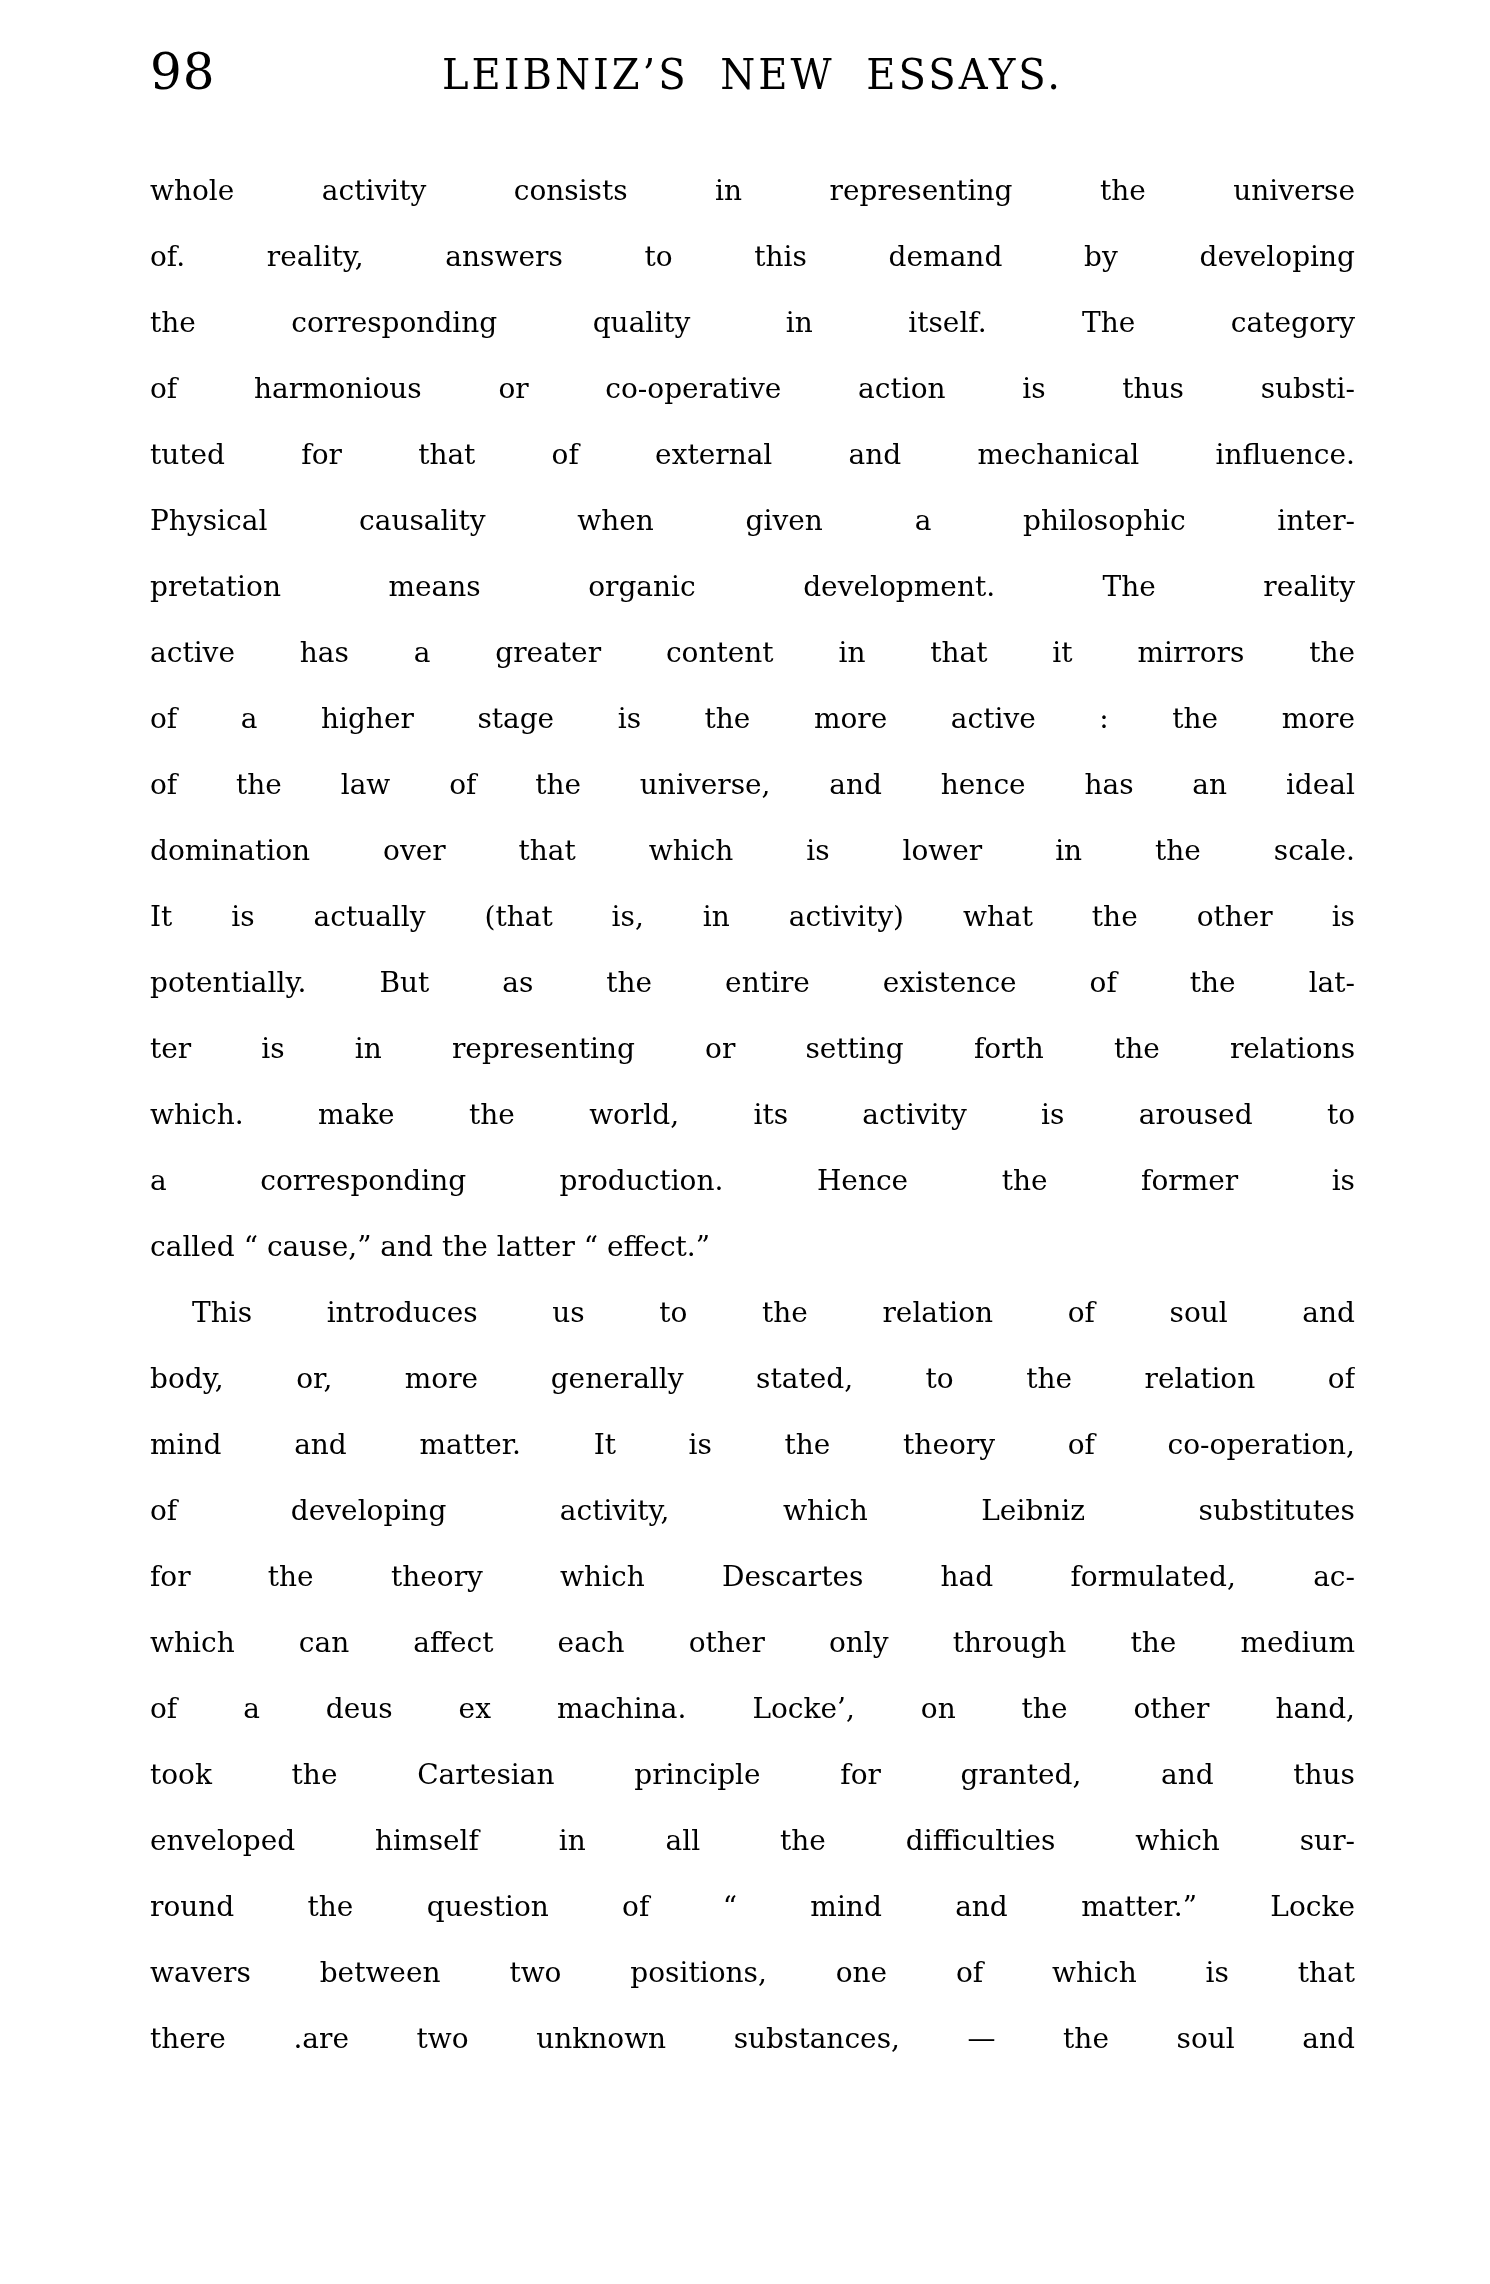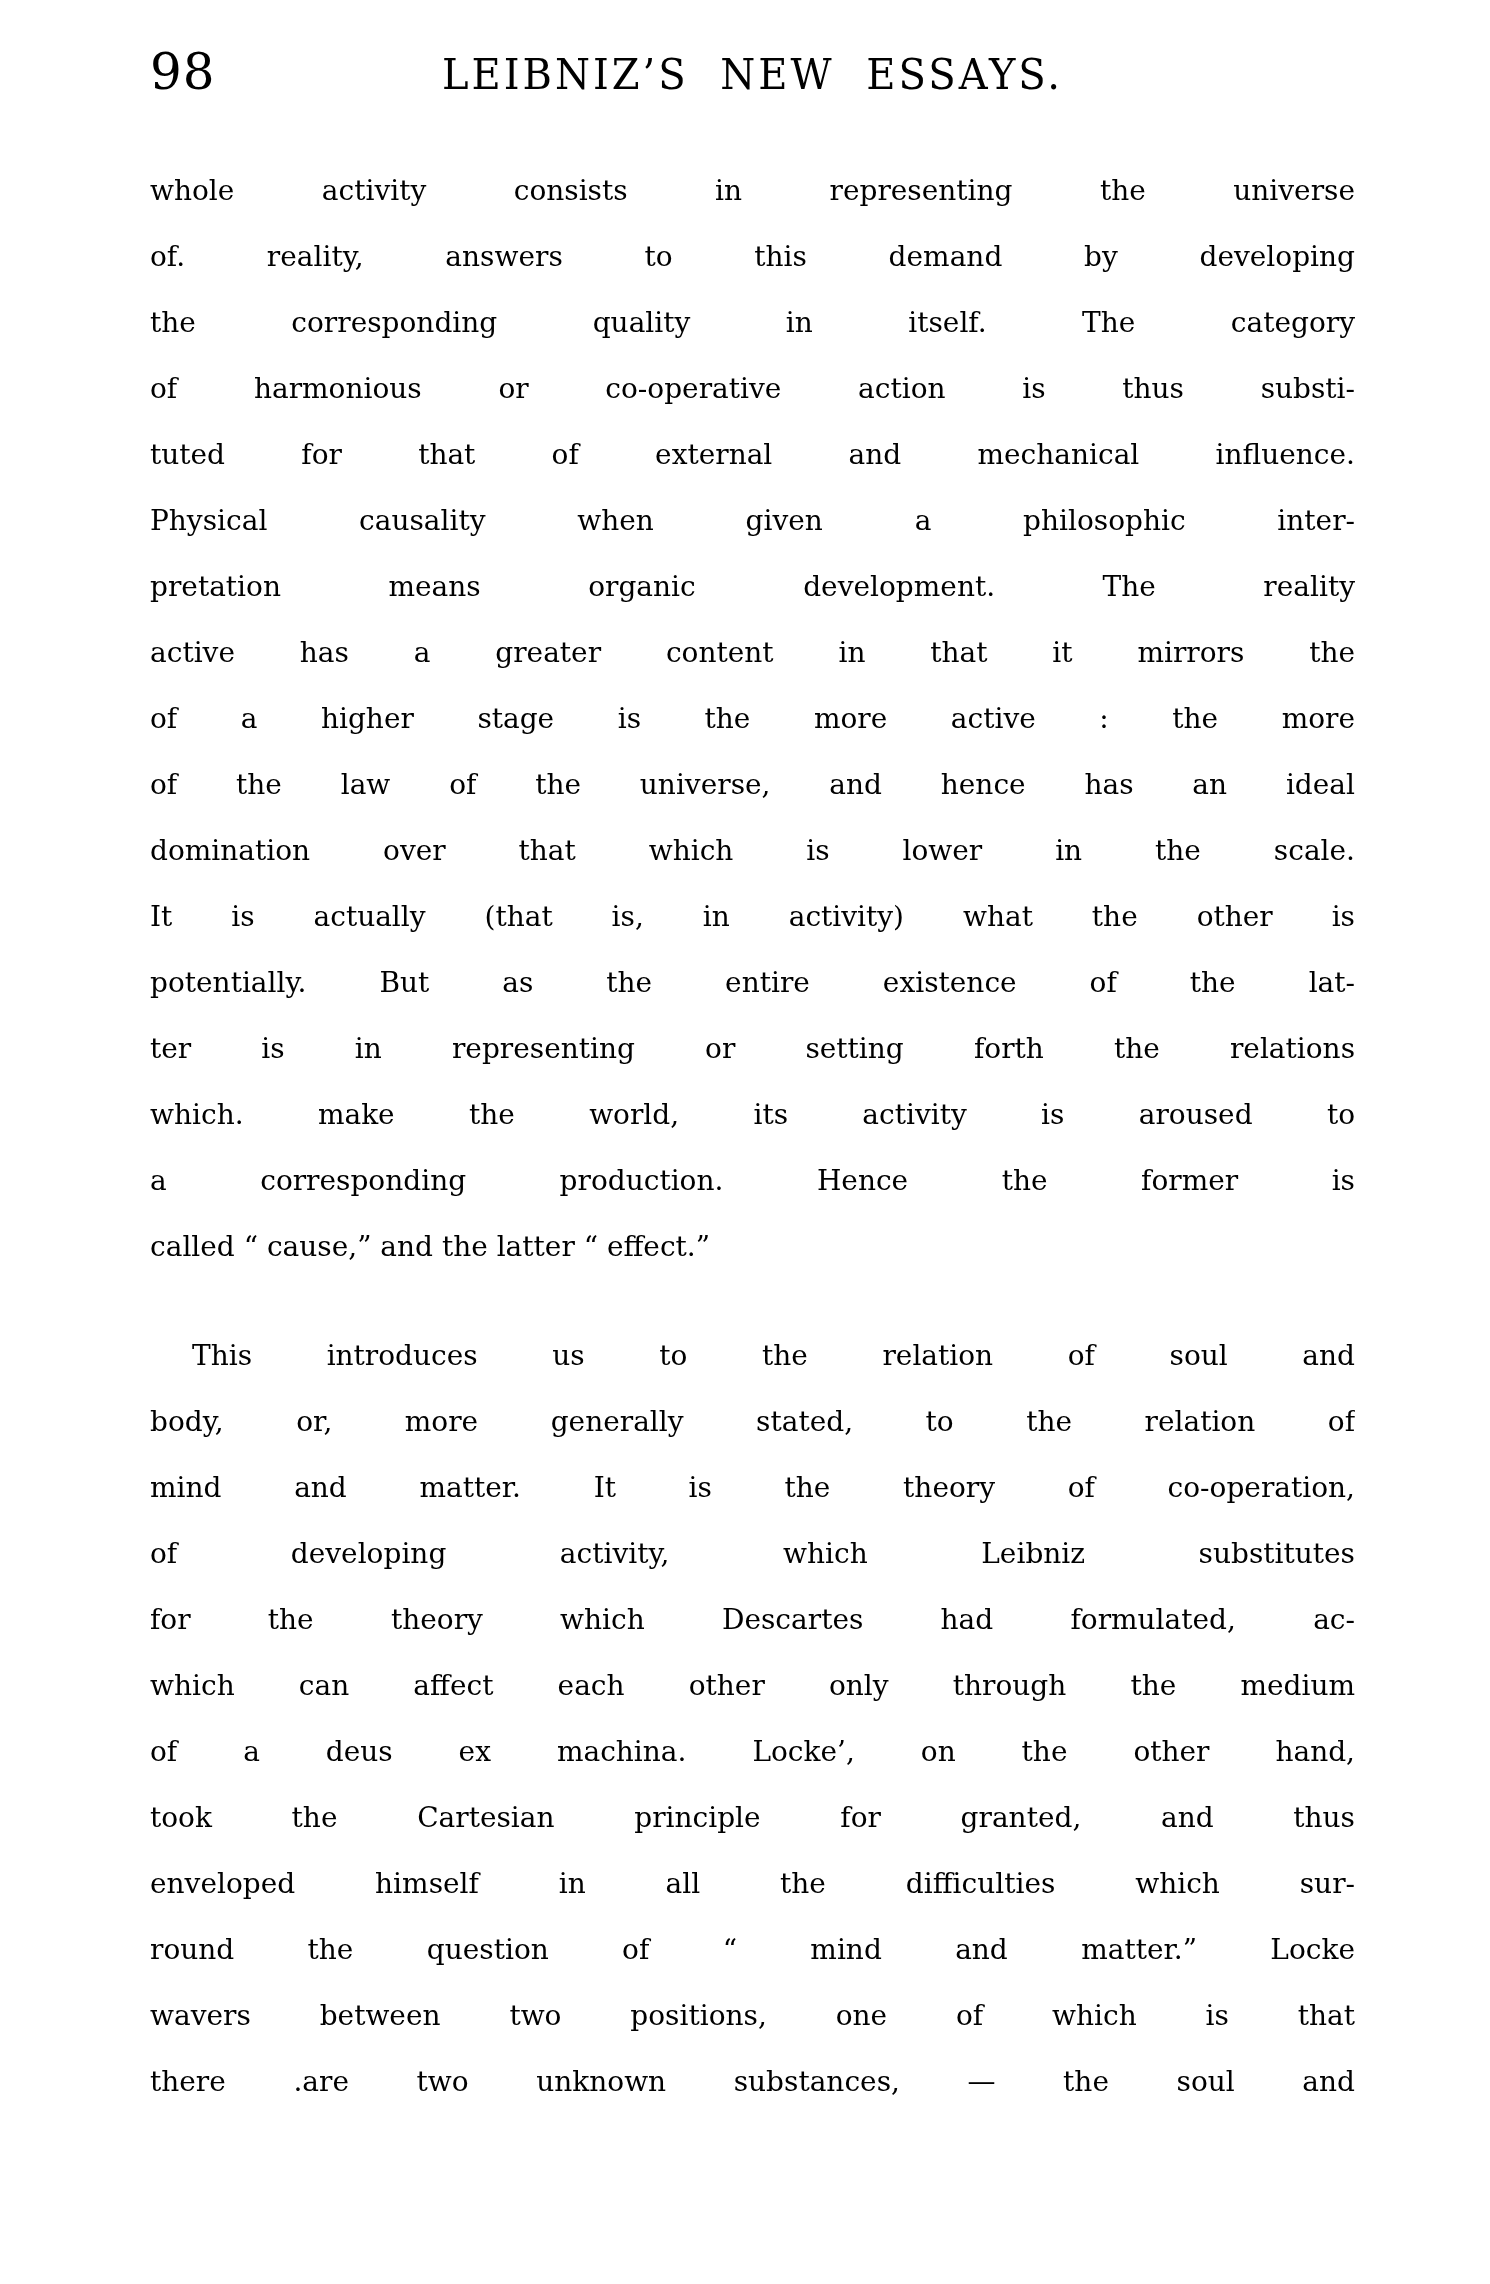--- a/index.html
+++ b/index.html
@@ -57,21 +57,20 @@
     overflow: hidden;
     text-align: justify;
     text-align-last: justify;
     white-space: normal;
   }
   .text-line.short {
     text-align-last: left;
   }
   .text-line.indent {
     text-indent: 42px;
-    margin-top: 43px;
   }
   .seg-italic {
   }
 </style>
 </head>
 <body>
 
 <div class="page">
 
   <div class="page-header">

